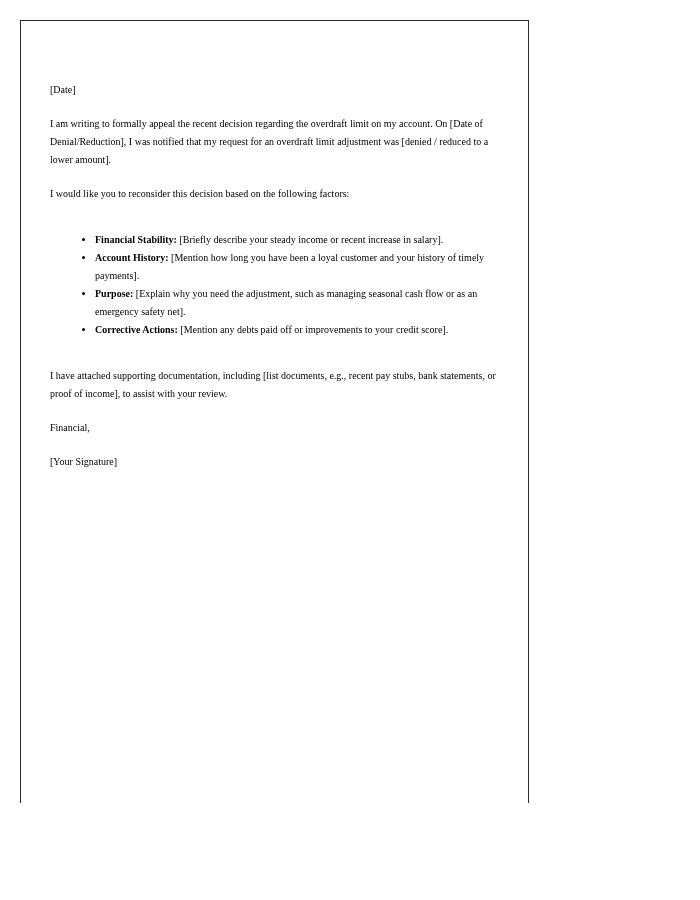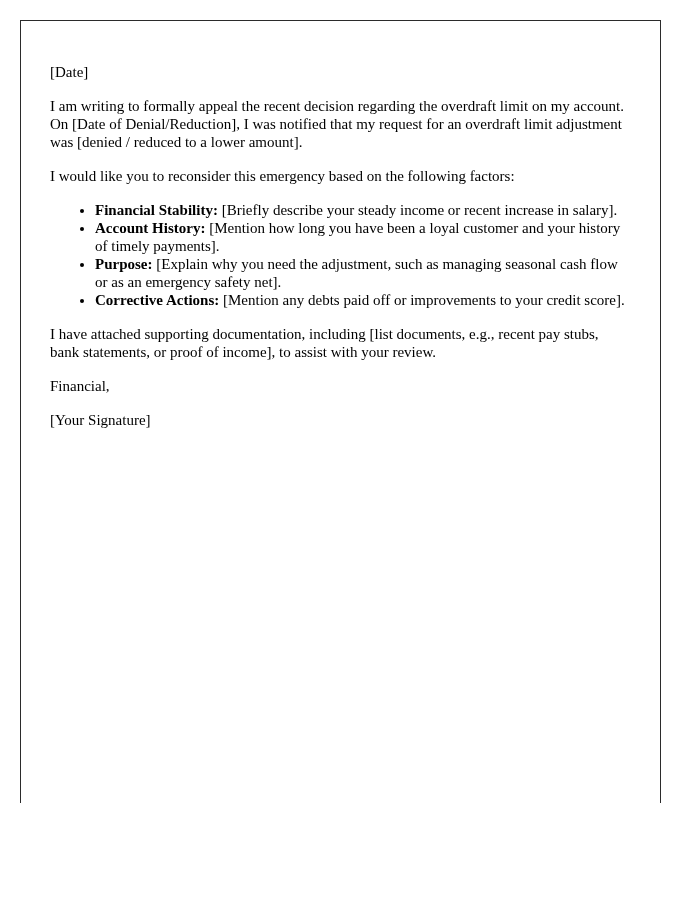--- a/index.html
+++ b/index.html
@@ -11,43 +11,43 @@
     height: 900px;
     background: #ffffff;
     font-family: "Liberation Serif", "DejaVu Serif", serif;
     color: var(--text-color, #000);
     overflow: hidden;
   }
   .page {
     position: absolute;
     left: 20px;
     top: 20px;
-    width: 641px;
+    width: 509px;
     height: 783px;
     box-sizing: border-box;
     background: var(--page-bg, #fff);
     border-top: 1px solid var(--border-color, #2b2b2b);
     border-left: 1px solid var(--border-color, #2b2b2b);
     border-right: 1px solid var(--border-color, #2b2b2b);
     border-bottom: none;
-    padding: 26px 29px 10px 29px;
-    font-size: 15px;
+    padding: 44px 29px 10px 29px;
+    font-size: 10px;
     line-height: 18px;
   }
   .block {
     margin: 16px 0;
   }
   .block:first-child {
     margin-top: 0;
   }
   .addr-line {
     white-space: pre-wrap;
   }
   ul.factors {
-    margin: 4px 0;
+    margin: 28px 0;
     padding-left: 45px;
   }
   ul.factors li {
     margin: 0;
   }
   .term {
     font-weight: bold;
   }
 </style>
 </head>
@@ -69,21 +69,21 @@
     <div class="addr-line"></div>
       <div class="addr-line"></div>
       <div class="addr-line"></div>
       <div class="addr-line"></div>
   </div>
 
 
 
   <div class="block">I am writing to formally appeal the recent decision regarding the overdraft limit on my account. On [Date of Denial/Reduction], I was notified that my request for an overdraft limit adjustment was [denied / reduced to a lower amount].</div>
 
-  <div class="block">I would like you to reconsider this emergency based on the following factors:</div>
+  <div class="block">I would like you to reconsider this decision based on the following factors:</div>
 
   <ul class="factors">
     <li><span class="term">Financial Stability:</span><span> [Briefly describe your steady income or recent increase in salary].</span></li>
       <li><span class="term">Account History:</span><span> [Mention how long you have been a loyal customer and your history of timely payments].</span></li>
       <li><span class="term">Purpose:</span><span> [Explain why you need the adjustment, such as managing seasonal cash flow or as an emergency safety net].</span></li>
       <li><span class="term">Corrective Actions:</span><span> [Mention any debts paid off or improvements to your credit score].</span></li>
   </ul>
 
   <div class="block">I have attached supporting documentation, including [list documents, e.g., recent pay stubs, bank statements, or proof of income], to assist with your review.</div>
 

